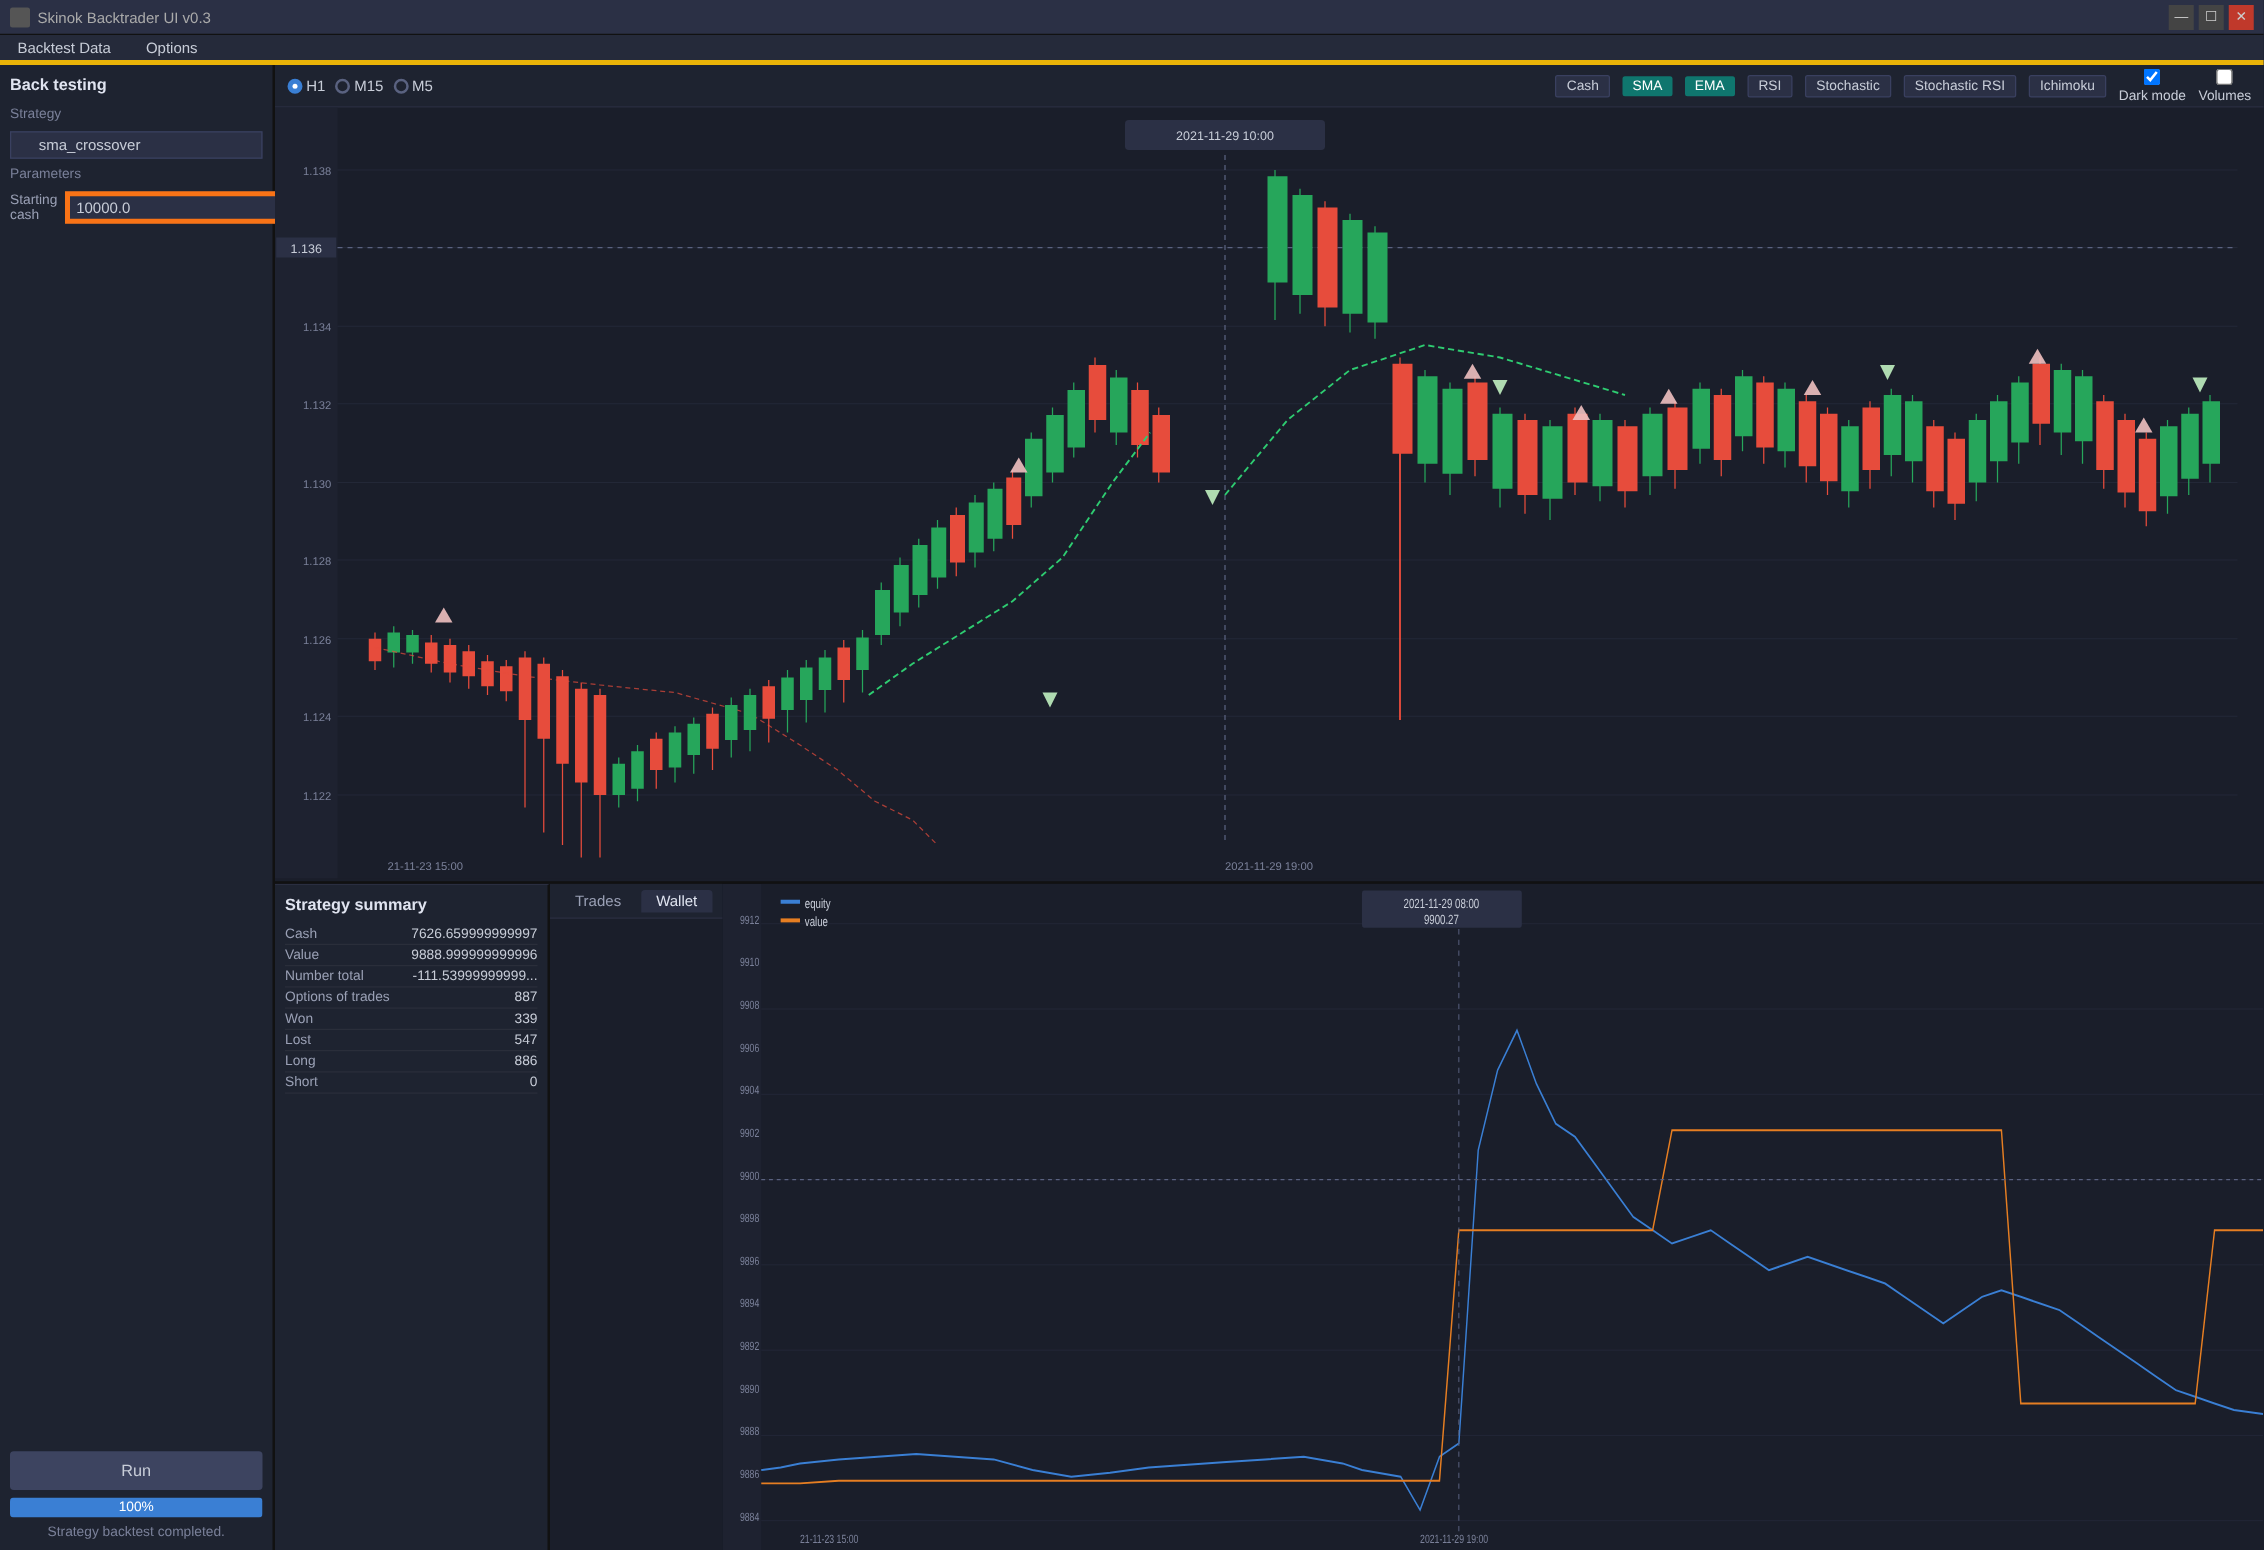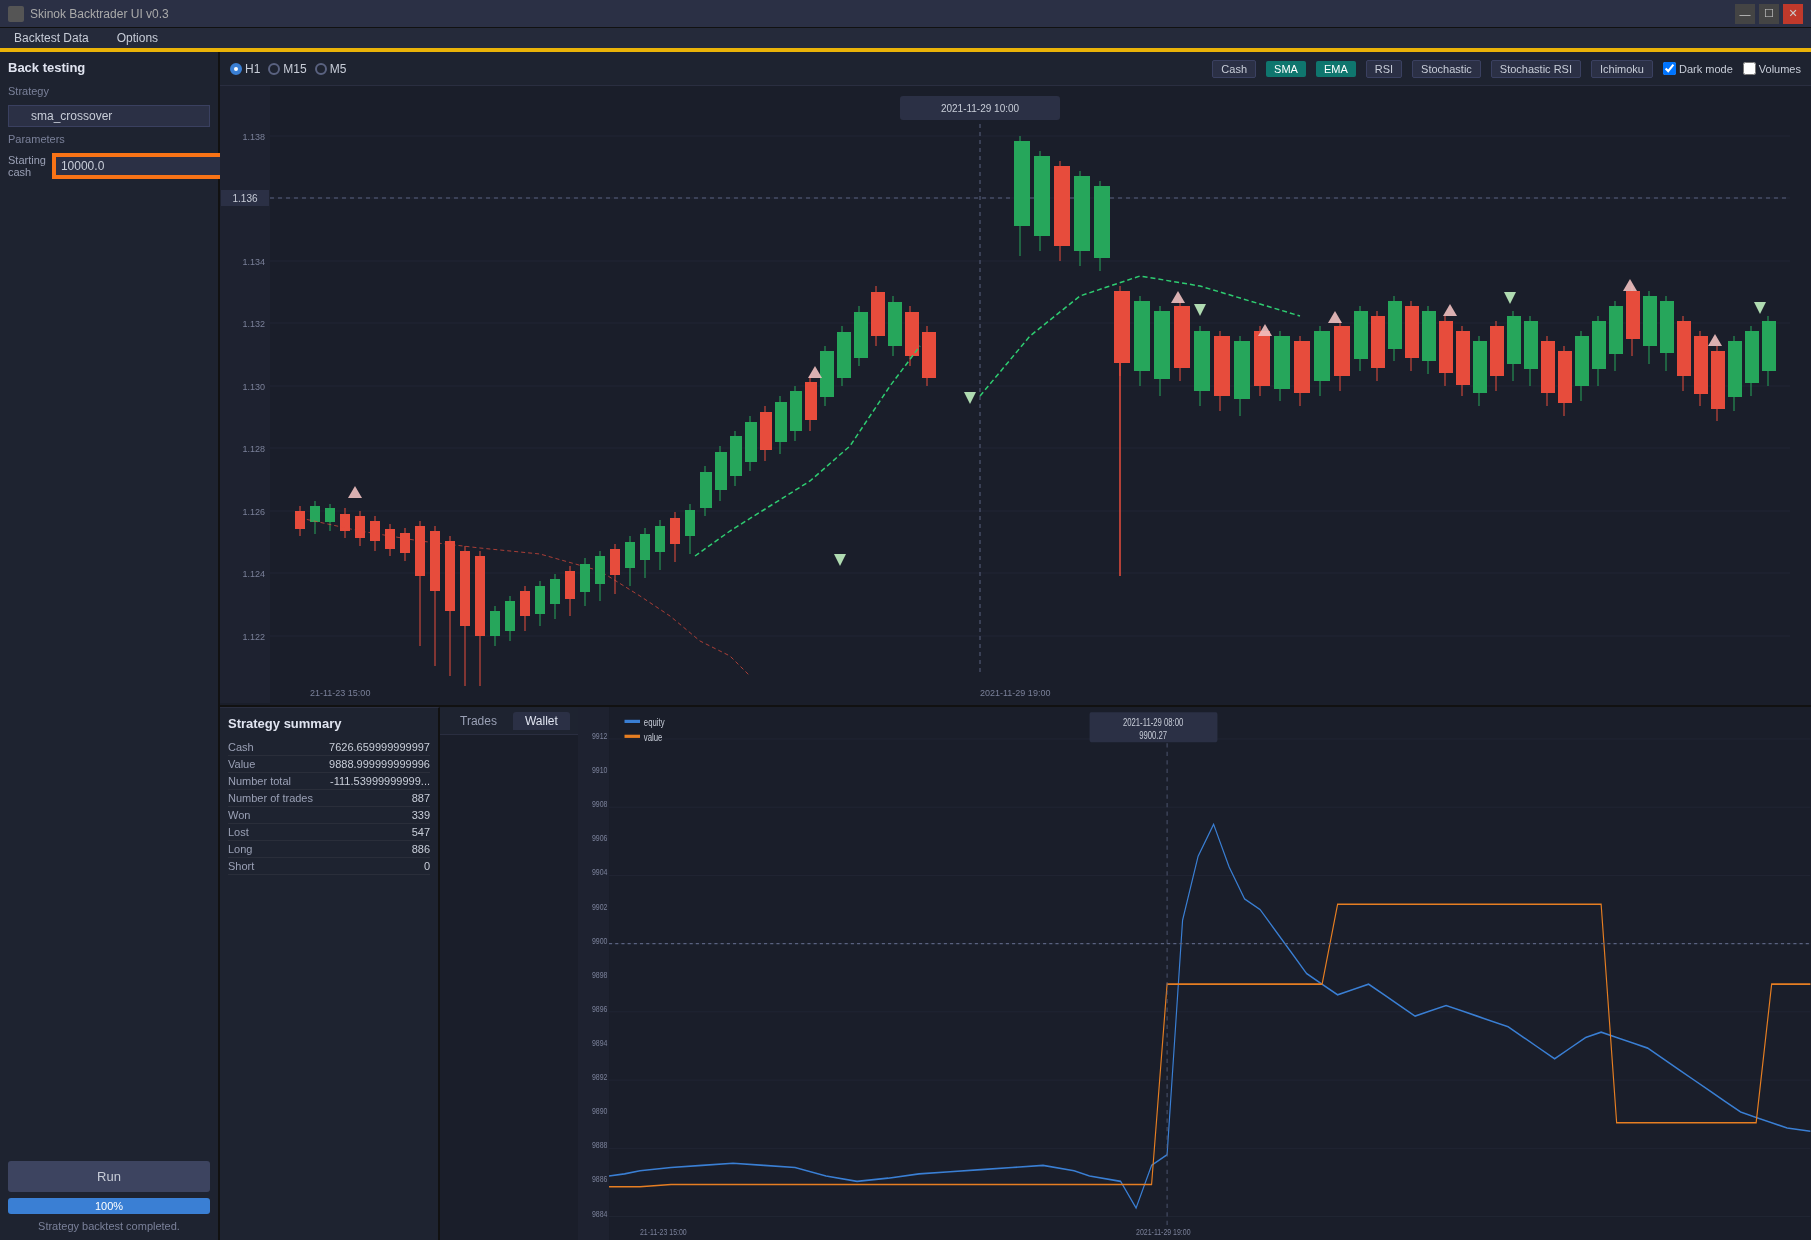--- a/index.html
+++ b/index.html
@@ -246,20 +246,21 @@
       border-radius: 2px;
     }
     .indicator-btn.alt { background: #2b3045; border: 1px solid #3a4060; color: #c8cdd8; }
 
     .checkbox-label {
       display: flex;
       align-items: center;
       gap: 3px;
       font-size: 11px;
       cursor: pointer;
+      flex-direction: column;
     }
     .checkbox-label input { cursor: pointer; }
 
     
     #candlestick-area {
       flex: 1;
       position: relative;
       overflow: hidden;
     }
 
@@ -690,21 +691,21 @@
         </div>
         <div class="summary-row">
           <span class="summary-key">Value</span>
           <span class="summary-val">9888.999999999996</span>
         </div>
         <div class="summary-row">
           <span class="summary-key">Number total</span>
           <span class="summary-val">-111.53999999999...</span>
         </div>
         <div class="summary-row">
-          <span class="summary-key">Number of trades</span>
+          <span class="summary-key">Options of trades</span>
           <span class="summary-val">887</span>
         </div>
         <div class="summary-row">
           <span class="summary-key">Won</span>
           <span class="summary-val">339</span>
         </div>
         <div class="summary-row">
           <span class="summary-key">Lost</span>
           <span class="summary-val">547</span>
         </div>

